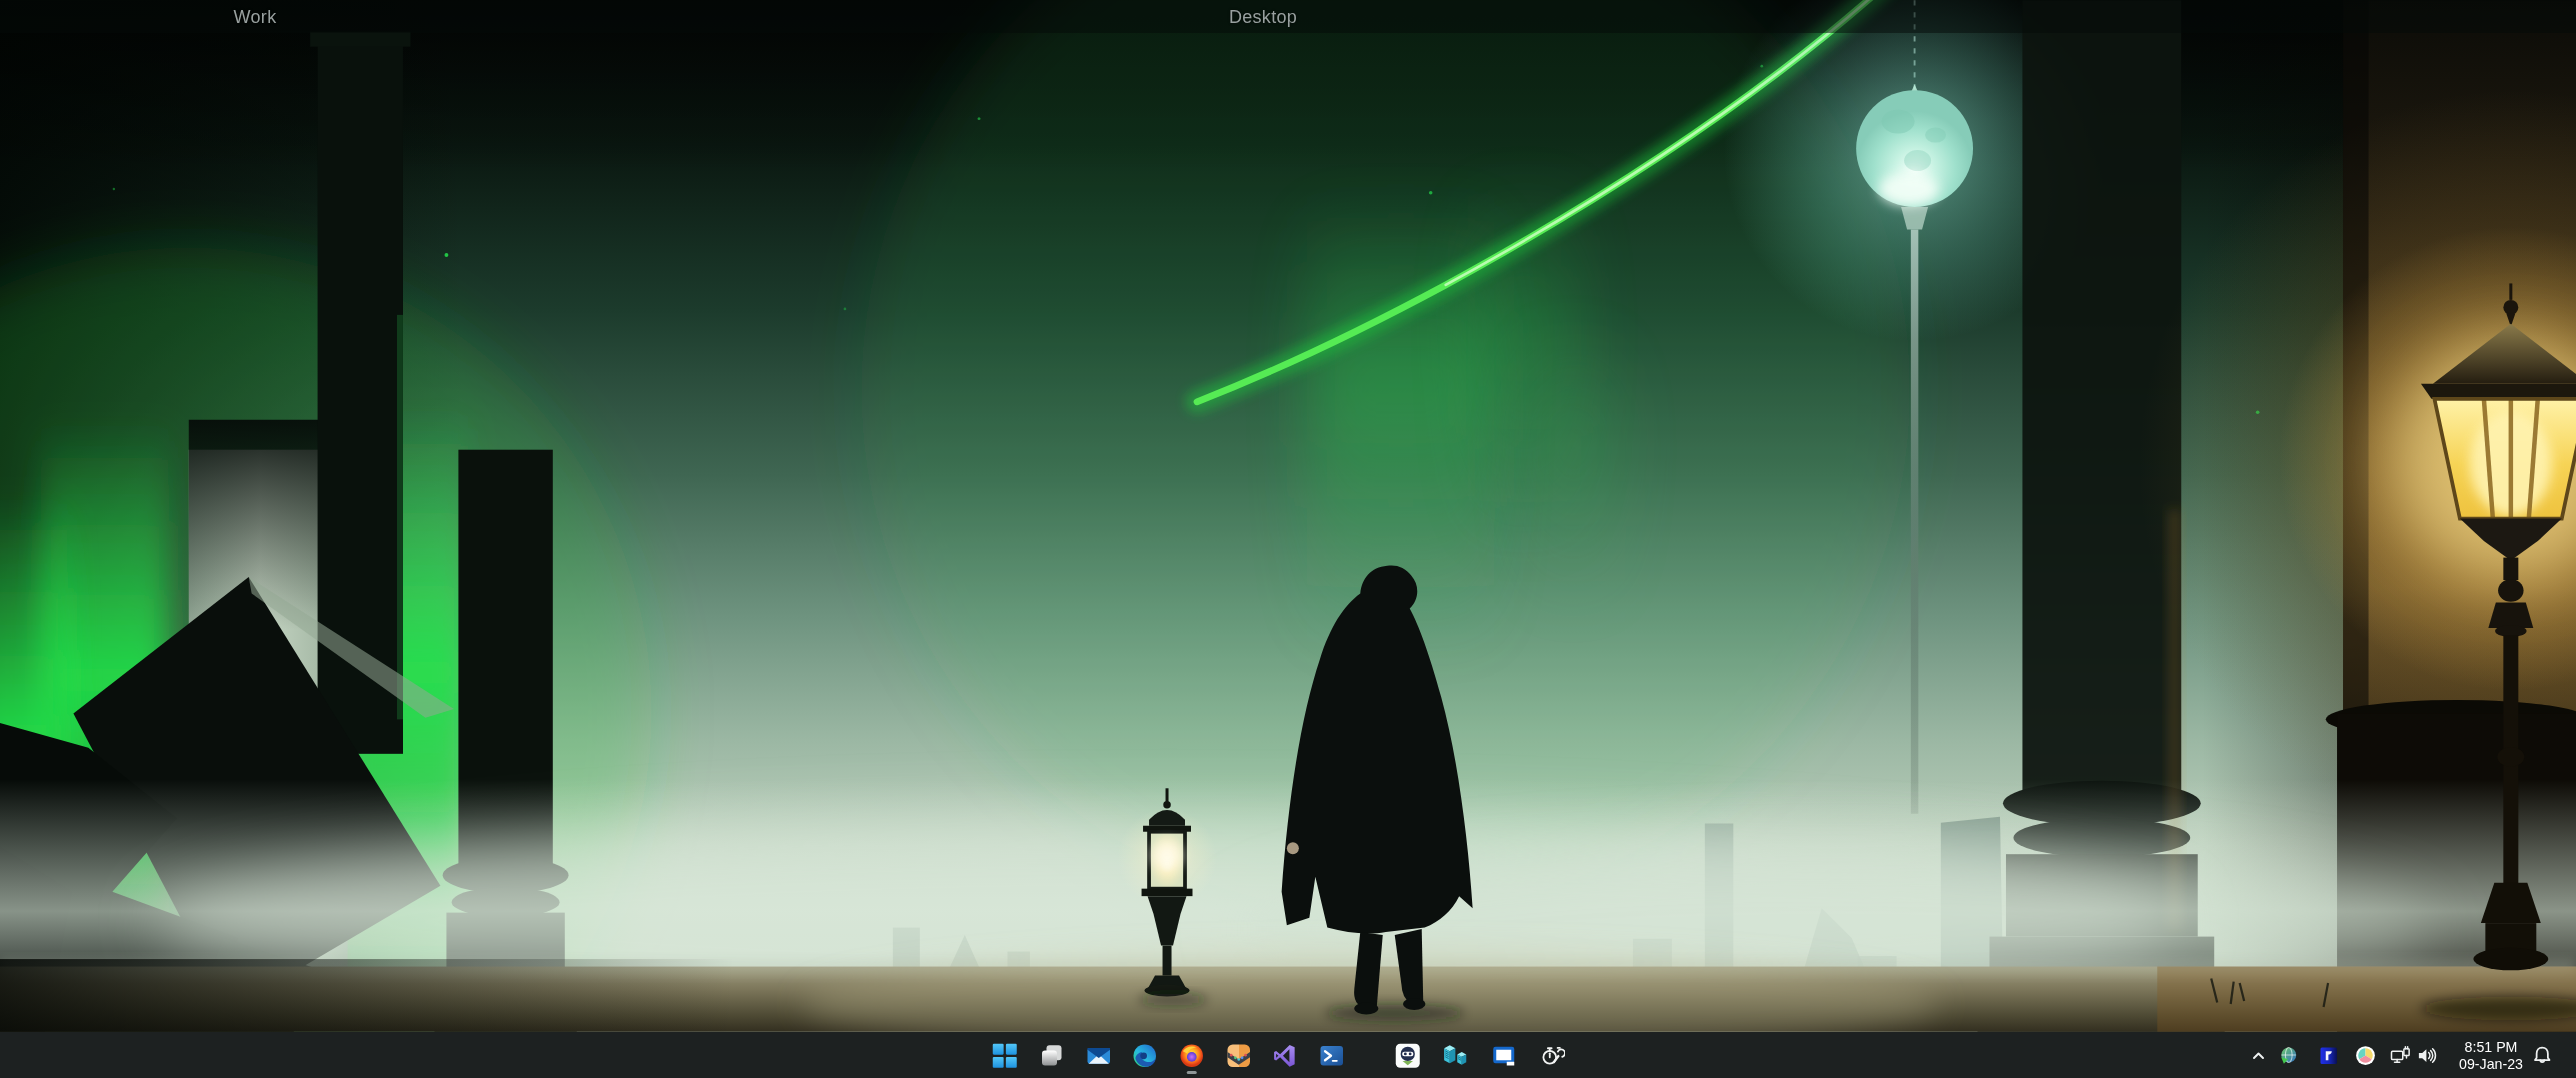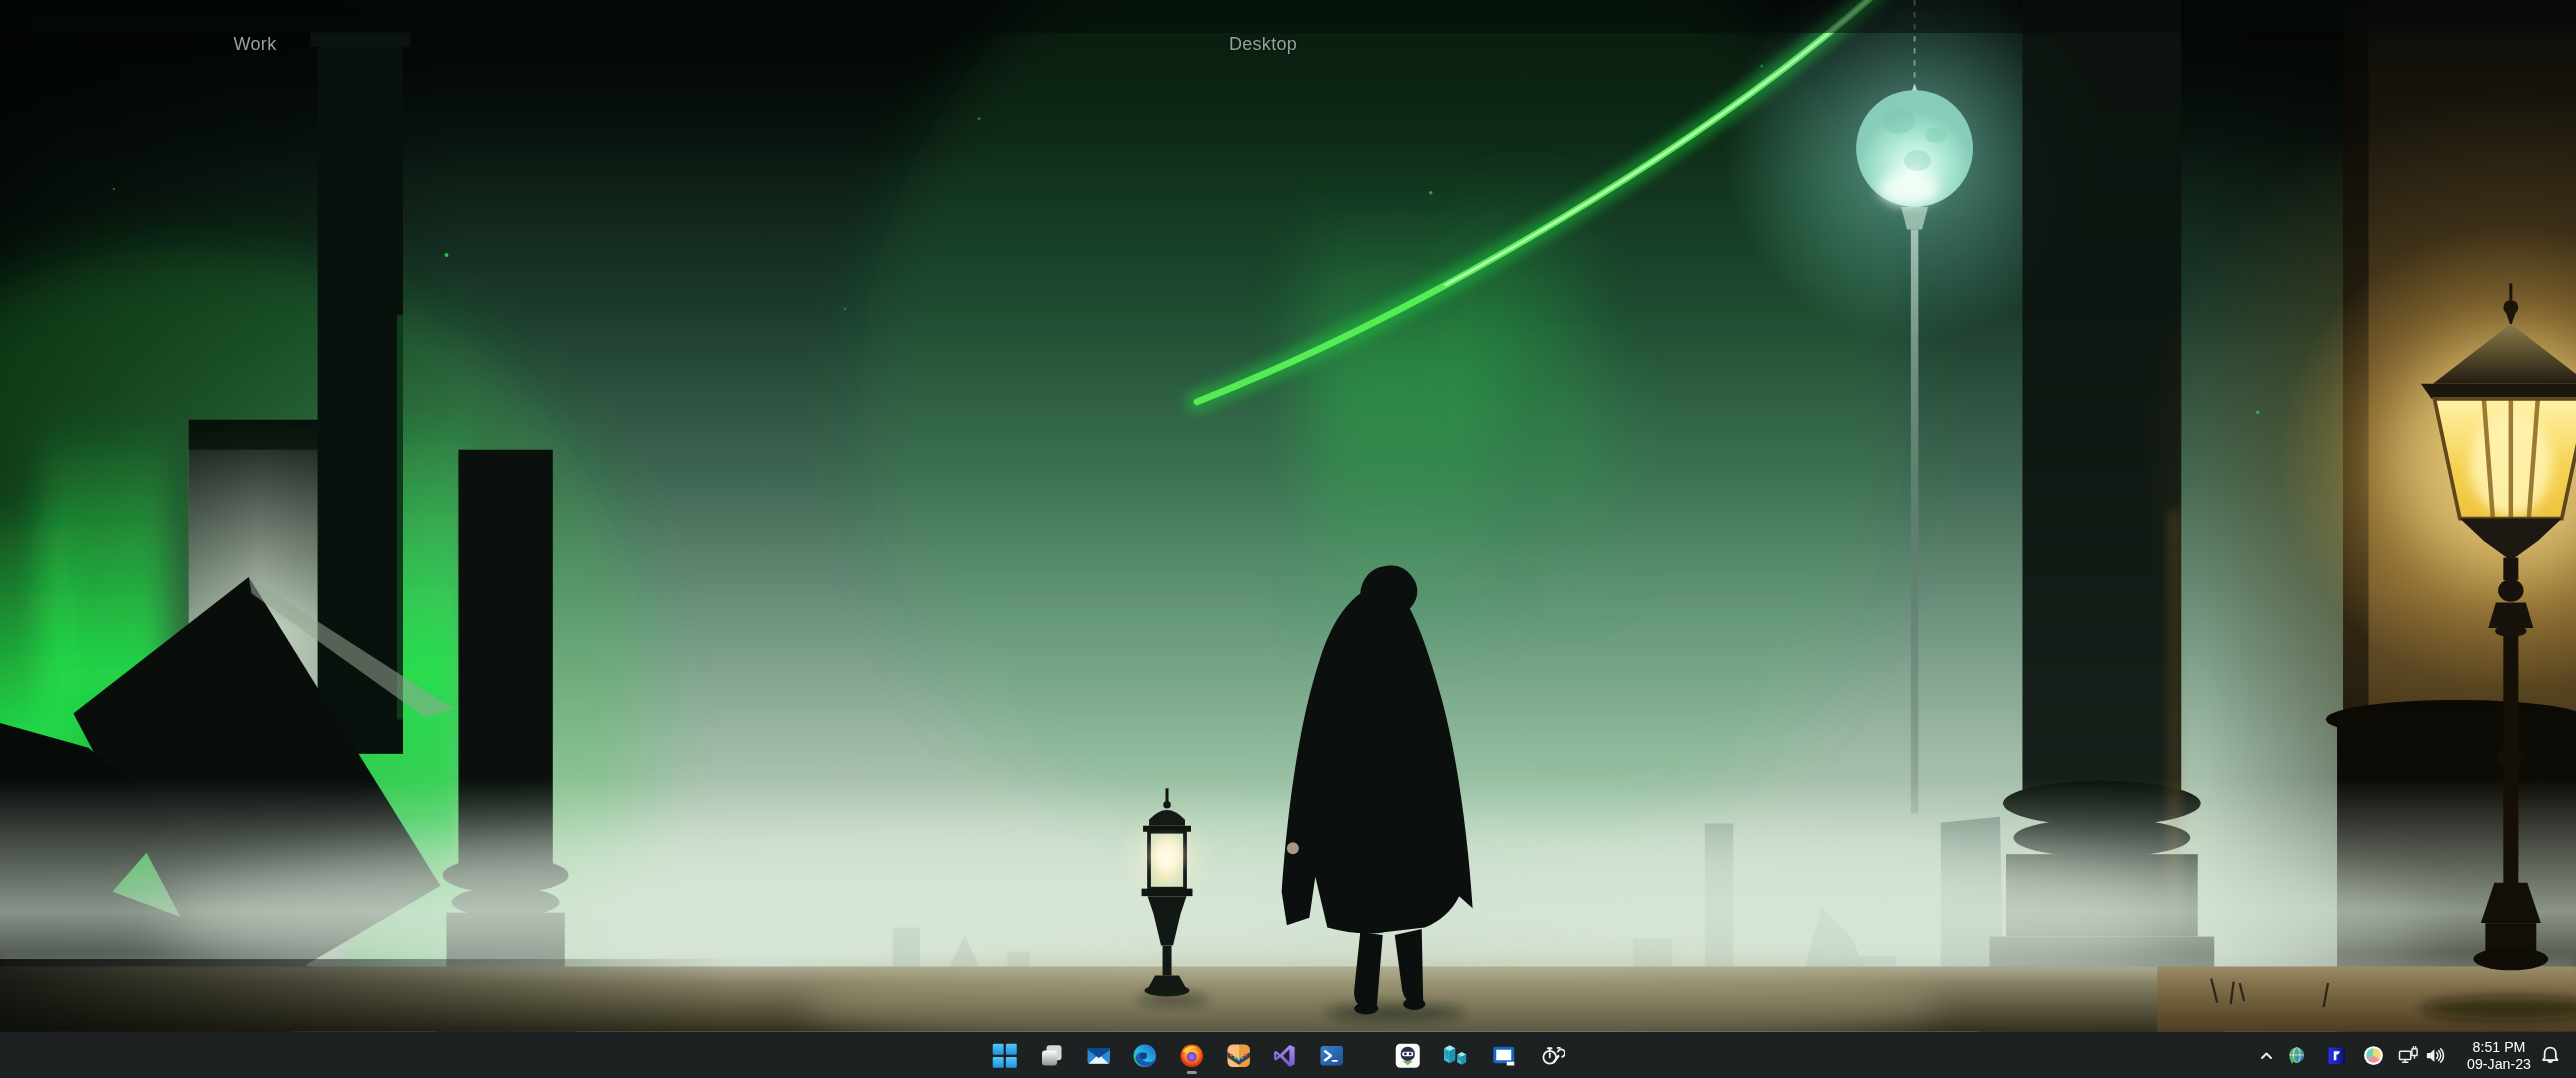--- a/index.html
+++ b/index.html
@@ -4,37 +4,37 @@
 <style>
   html,body{margin:0;padding:0;background:#000;}
   .screen{position:relative;width:2576px;height:1079px;overflow:hidden;background:#000;
           font-family:"Liberation Sans",sans-serif;}
   .wallpaper{position:absolute;inset:0 0 47px 0;}
   svg.wall{display:block;width:100%;height:100%;}
   
   .top-band{position:absolute;top:0;left:0;width:100%;height:33px;background:rgba(4,9,7,0.5);}
   .desk-label{position:absolute;top:50%;transform:translate(-50%,-50%);font-size:18px;
               color:var(--label-color,#98a09f);letter-spacing:0.3px;white-space:nowrap;
-              text-shadow:0 0.7px 2.2px rgba(0,0,0,.6);cursor:default;margin-top:27px;}
+              text-shadow:0 0.7px 2.2px rgba(0,0,0,.6);cursor:default;}
   .desk-label.work{left:255px;}
   .desk-label.desktop{left:1263px;}
   
   .taskbar{position:absolute;left:0;bottom:0;width:100%;height:47px;background:var(--taskbar-bg,#1d2121);}
   .tb-center{position:absolute;left:988px;top:0;height:47px;display:flex;align-items:center;}
   .group{display:flex;}
   .g1{gap:12.7px;}
   .g2{gap:14.2px;}
   .tb-spacer{width:42px;height:0.7px;}
   .tb-btn{width:34px;height:42px;display:flex;align-items:center;justify-content:center;
           position:relative;border-radius:4.5px;cursor:pointer;}
   .run-dot{position:absolute;bottom:2.2px;left:50%;transform:translateX(-50%);
            width:10.5px;height:3.7px;border-radius:2.2px;background:var(--indicator,#8f9697);}
   .ic{display:flex;align-items:center;justify-content:center;}
   
-  .tray{position:absolute;right:4px;top:0;height:47px;display:flex;align-items:center;padding-right:7px;}
+  .tray{position:absolute;right:12px;top:0;height:47px;display:flex;align-items:center;padding-right:7px;}
   .tray-btn{width:27px;height:36px;display:flex;align-items:center;justify-content:center;
             border-radius:3.7px;cursor:pointer;}
   .chev{width:25.5px;}
   .ml6{margin-left:4.5px}.ml17{margin-left:12.7px}.ml13{margin-left:9.7px}
   .ml11{margin-left:8.2px}.ml0{margin-left:0}.ml19{margin-left:14.2px}
   .clock{width:72px;text-align:center;color:var(--clock-color,#ffffff);font-size:14.2px;line-height:16.5px;cursor:pointer;}
   .clock div{white-space:nowrap;}
 </style>
 </head>
 <body>

